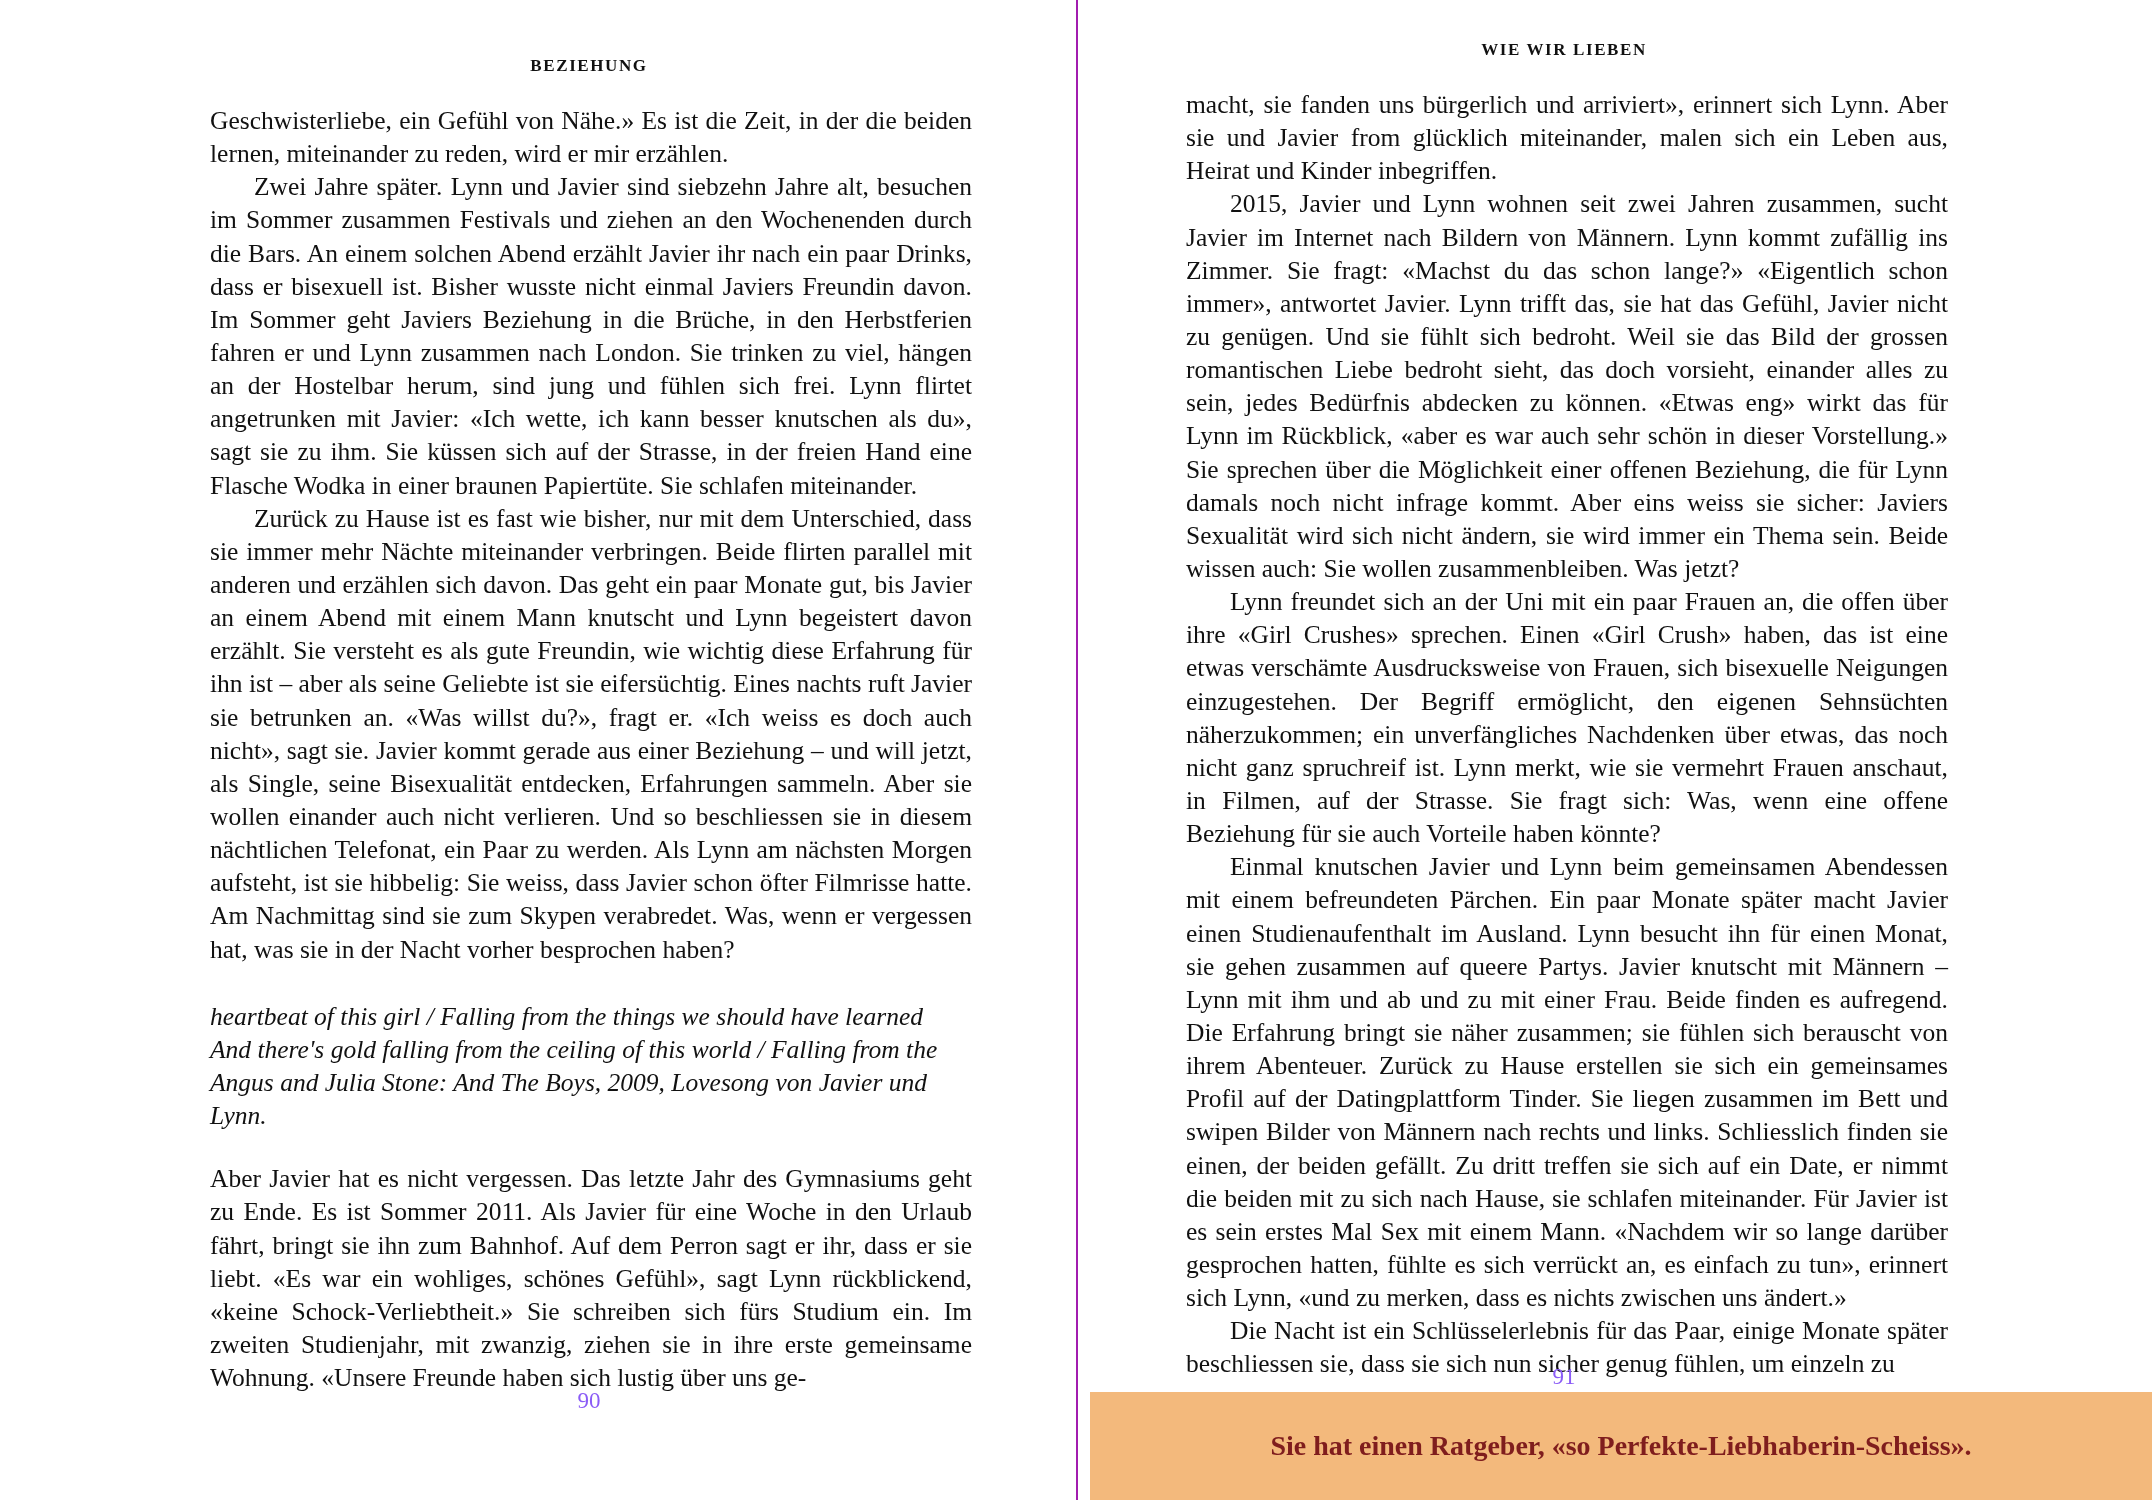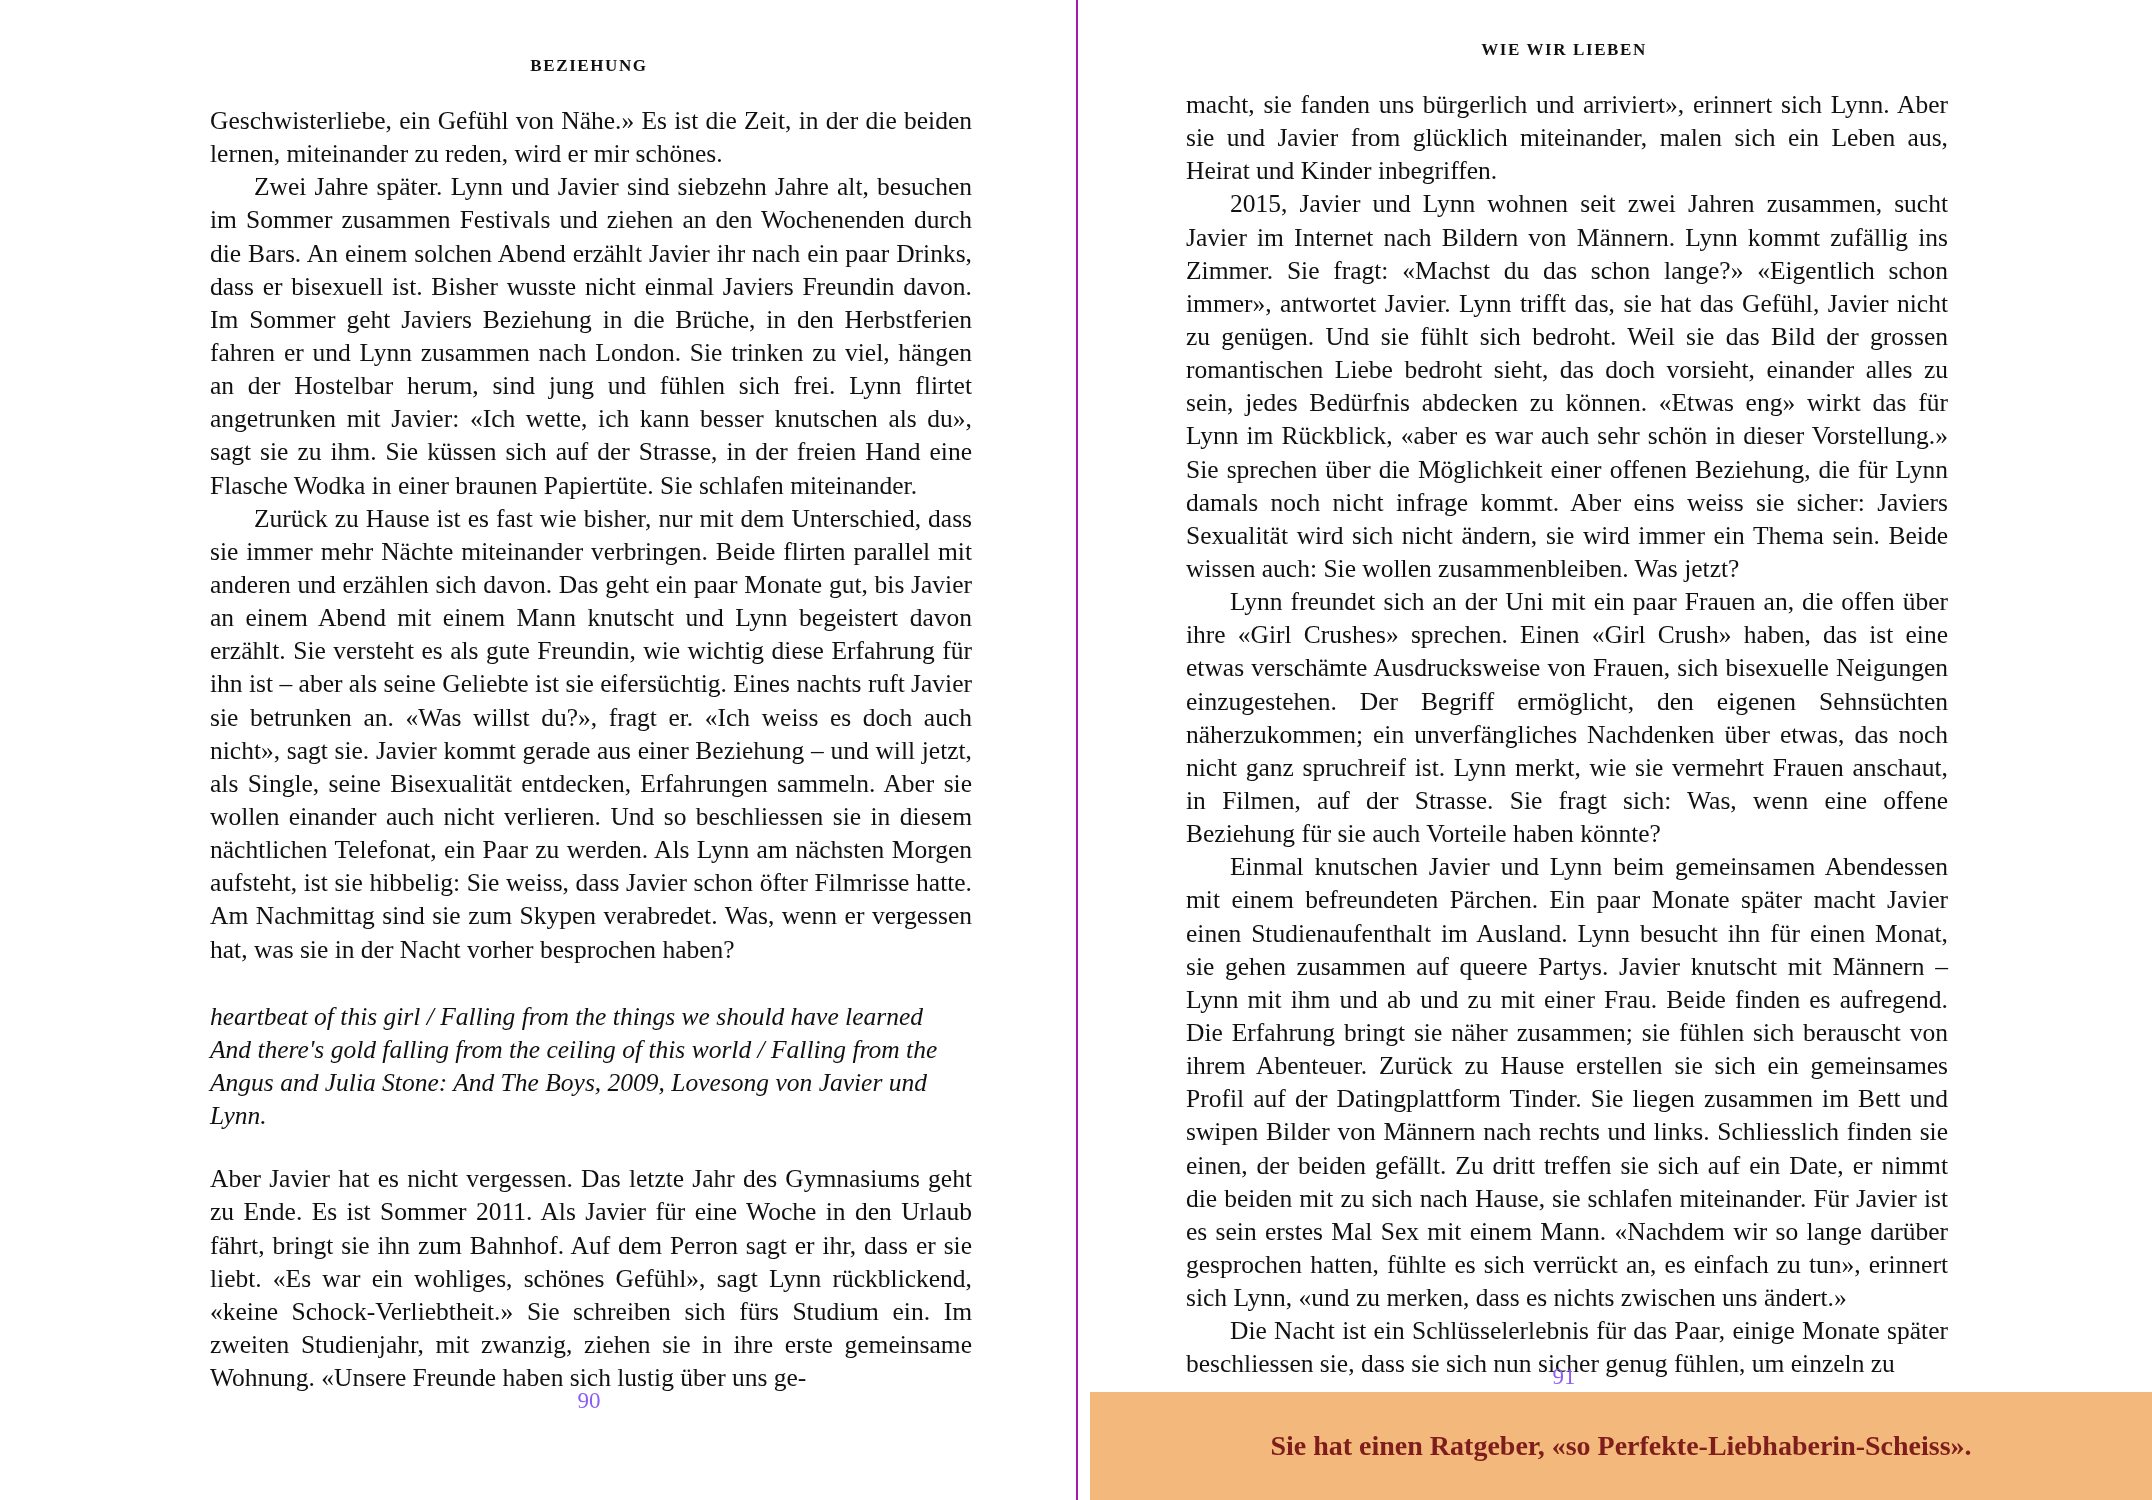--- a/index.html
+++ b/index.html
@@ -106,21 +106,21 @@
   }
 </style>
 </head>
 <body>
 
 <div class="spread">
 
   <div class="page page-left">
     <div class="running-head">BEZIEHUNG</div>
     <div class="col">
-      <p class="noindent">Geschwisterliebe, ein Gefühl von Nähe.» Es ist die Zeit, in der die beiden lernen, miteinander zu reden, wird er mir schönes.</p>
+      <p class="noindent">Geschwisterliebe, ein Gefühl von Nähe.» Es ist die Zeit, in der die beiden lernen, miteinander zu reden, wird er mir erzählen.</p>
       <p class="indent">Zwei Jahre später. Lynn und Javier sind siebzehn Jahre alt, besuchen im Sommer zusammen Festivals und ziehen an den Wochenenden durch die Bars. An einem solchen Abend erzählt Javier ihr nach ein paar Drinks, dass er bisexuell ist. Bisher wusste nicht einmal Javiers Freundin davon. Im Sommer geht Javiers Beziehung in die Brüche, in den Herbstferien fahren er und Lynn zusammen nach London. Sie trinken zu viel, hängen an der Hostelbar herum, sind jung und fühlen sich frei. Lynn flirtet angetrunken mit Javier: «Ich wette, ich kann besser knutschen als du», sagt sie zu ihm. Sie küssen sich auf der Strasse, in der freien Hand eine Flasche Wodka in einer braunen Papiertüte. Sie schlafen miteinander.</p>
       <p class="indent">Zurück zu Hause ist es fast wie bisher, nur mit dem Unterschied, dass sie immer mehr Nächte miteinander verbringen. Beide flirten parallel mit anderen und erzählen sich davon. Das geht ein paar Monate gut, bis Javier an einem Abend mit einem Mann knutscht und Lynn begeistert davon erzählt. Sie versteht es als gute Freundin, wie wichtig diese Erfahrung für ihn ist – aber als seine Geliebte ist sie eifersüchtig. Eines nachts ruft Javier sie betrunken an. «Was willst du?», fragt er. «Ich weiss es doch auch nicht», sagt sie. Javier kommt gerade aus einer Beziehung – und will jetzt, als Single, seine Bisexualität entdecken, Erfahrungen sammeln. Aber sie wollen einander auch nicht verlieren. Und so beschliessen sie in diesem nächtlichen Telefonat, ein Paar zu werden. Als Lynn am nächsten Morgen aufsteht, ist sie hibbelig: Sie weiss, dass Javier schon öfter Filmrisse hatte. Am Nachmittag sind sie zum Skypen verabredet. Was, wenn er vergessen hat, was sie in der Nacht vorher besprochen haben?</p>
       <div class="quote-block">
         <p>heartbeat of this girl / Falling from the things we should have learned</p>
         <p>And there's gold falling from the ceiling of this world / Falling from the</p>
         <p>Angus and Julia Stone: And The Boys, 2009, Lovesong von Javier und Lynn.</p>
       </div>
       <p class="noindent">Aber Javier hat es nicht vergessen. Das letzte Jahr des Gymnasiums geht zu Ende. Es ist Sommer 2011. Als Javier für eine Woche in den Urlaub fährt, bringt sie ihn zum Bahnhof. Auf dem Perron sagt er ihr, dass er sie liebt. «Es war ein wohliges, schönes Gefühl», sagt Lynn rückblickend, «keine Schock-Verliebtheit.» Sie schreiben sich fürs Studium ein. Im zweiten Studienjahr, mit zwanzig, ziehen sie in ihre erste gemeinsame Wohnung. «Unsere Freunde haben sich lustig über uns ge-</p>
     </div>
     <div class="folio">90</div>

